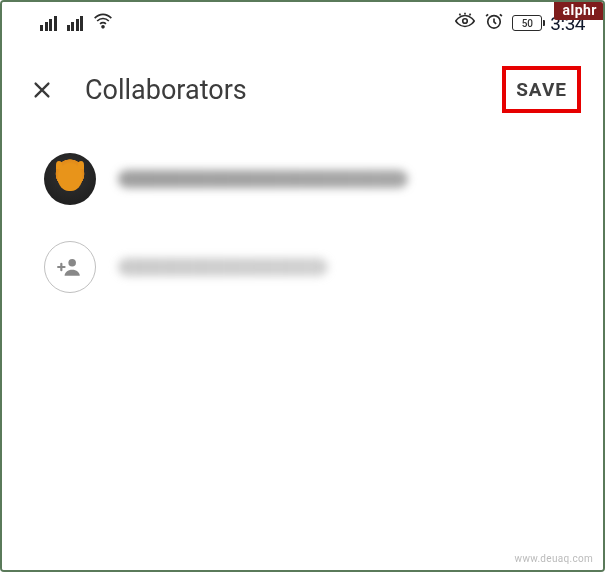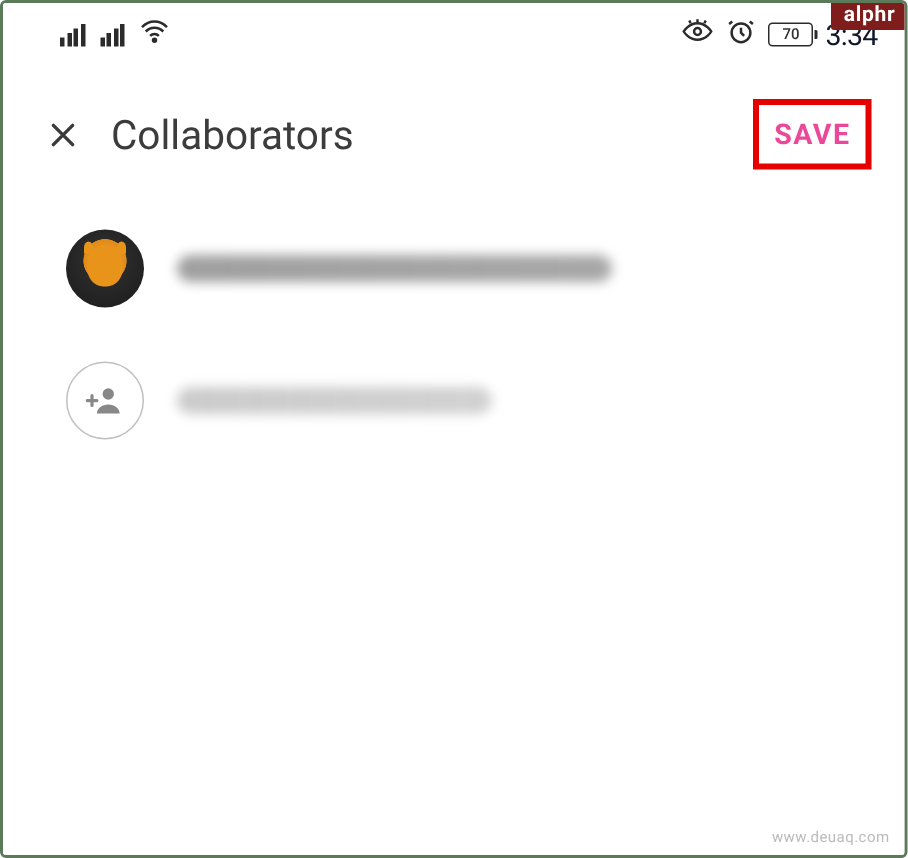--- a/index.html
+++ b/index.html
@@ -98,42 +98,42 @@
       font-weight: 700;
       padding: 2px 8px;
       border-radius: 2px;
       letter-spacing: 0.5px;
       z-index: 10;
     }
     .header {
       display: flex;
       align-items: center;
       padding: 26px 22px 10px 28px;
-      gap: 20px;
+      gap: 31px;
     }
     .close-icon {
       width: 24px;
       height: 24px;
       cursor: pointer;
       display: flex;
       align-items: center;
       justify-content: center;
     }
     .close-icon svg { width: 22px; height: 22px; }
     .header-title {
       font-size: 27px;
       font-weight: 400;
       color: #3c3c3c;
       flex: 1;
       font-family: 'Google Sans', 'Roboto', sans-serif;
     }
     .save-button {
       font-size: 19px;
       font-weight: 700;
-      color: #ec4899;
+      color: #404040;
       letter-spacing: 1px;
       border: 4px solid #e60000;
       padding: 8px 10px;
       cursor: pointer;
       background: transparent;
     }
     .collaborator-list {
       padding: 30px 30px 0 42px;
     }
     .collaborator-row {
@@ -232,21 +232,21 @@
             <circle cx="12" cy="12" r="2.5"></circle>
             <path d="M6 4l1 2M12 3v2M18 4l-1 2"></path>
           </svg>
       </span>
       <span class="alarm-icon">
         <svg viewBox="0 0 24 24" fill="none" stroke="#2b2b2b" stroke-width="2">
             <circle cx="12" cy="13" r="7.5"></circle>
             <path d="M12 9v4l2.5 2.5M5 4L2.5 6M19 4l2.5 2"></path>
           </svg>
       </span>
-      <span class="battery">70</span>
+      <span class="battery">50</span>
       <span class="clock">3:34</span>
     </div>
   </div>
 
   <div class="header">
     <div class="close-icon">
       <svg viewBox="0 0 24 24" fill="none" stroke="#3a3a3a" stroke-width="2.5" stroke-linecap="round">
           <path d="M5 5l14 14M19 5L5 19"></path>
         </svg>
     </div>

